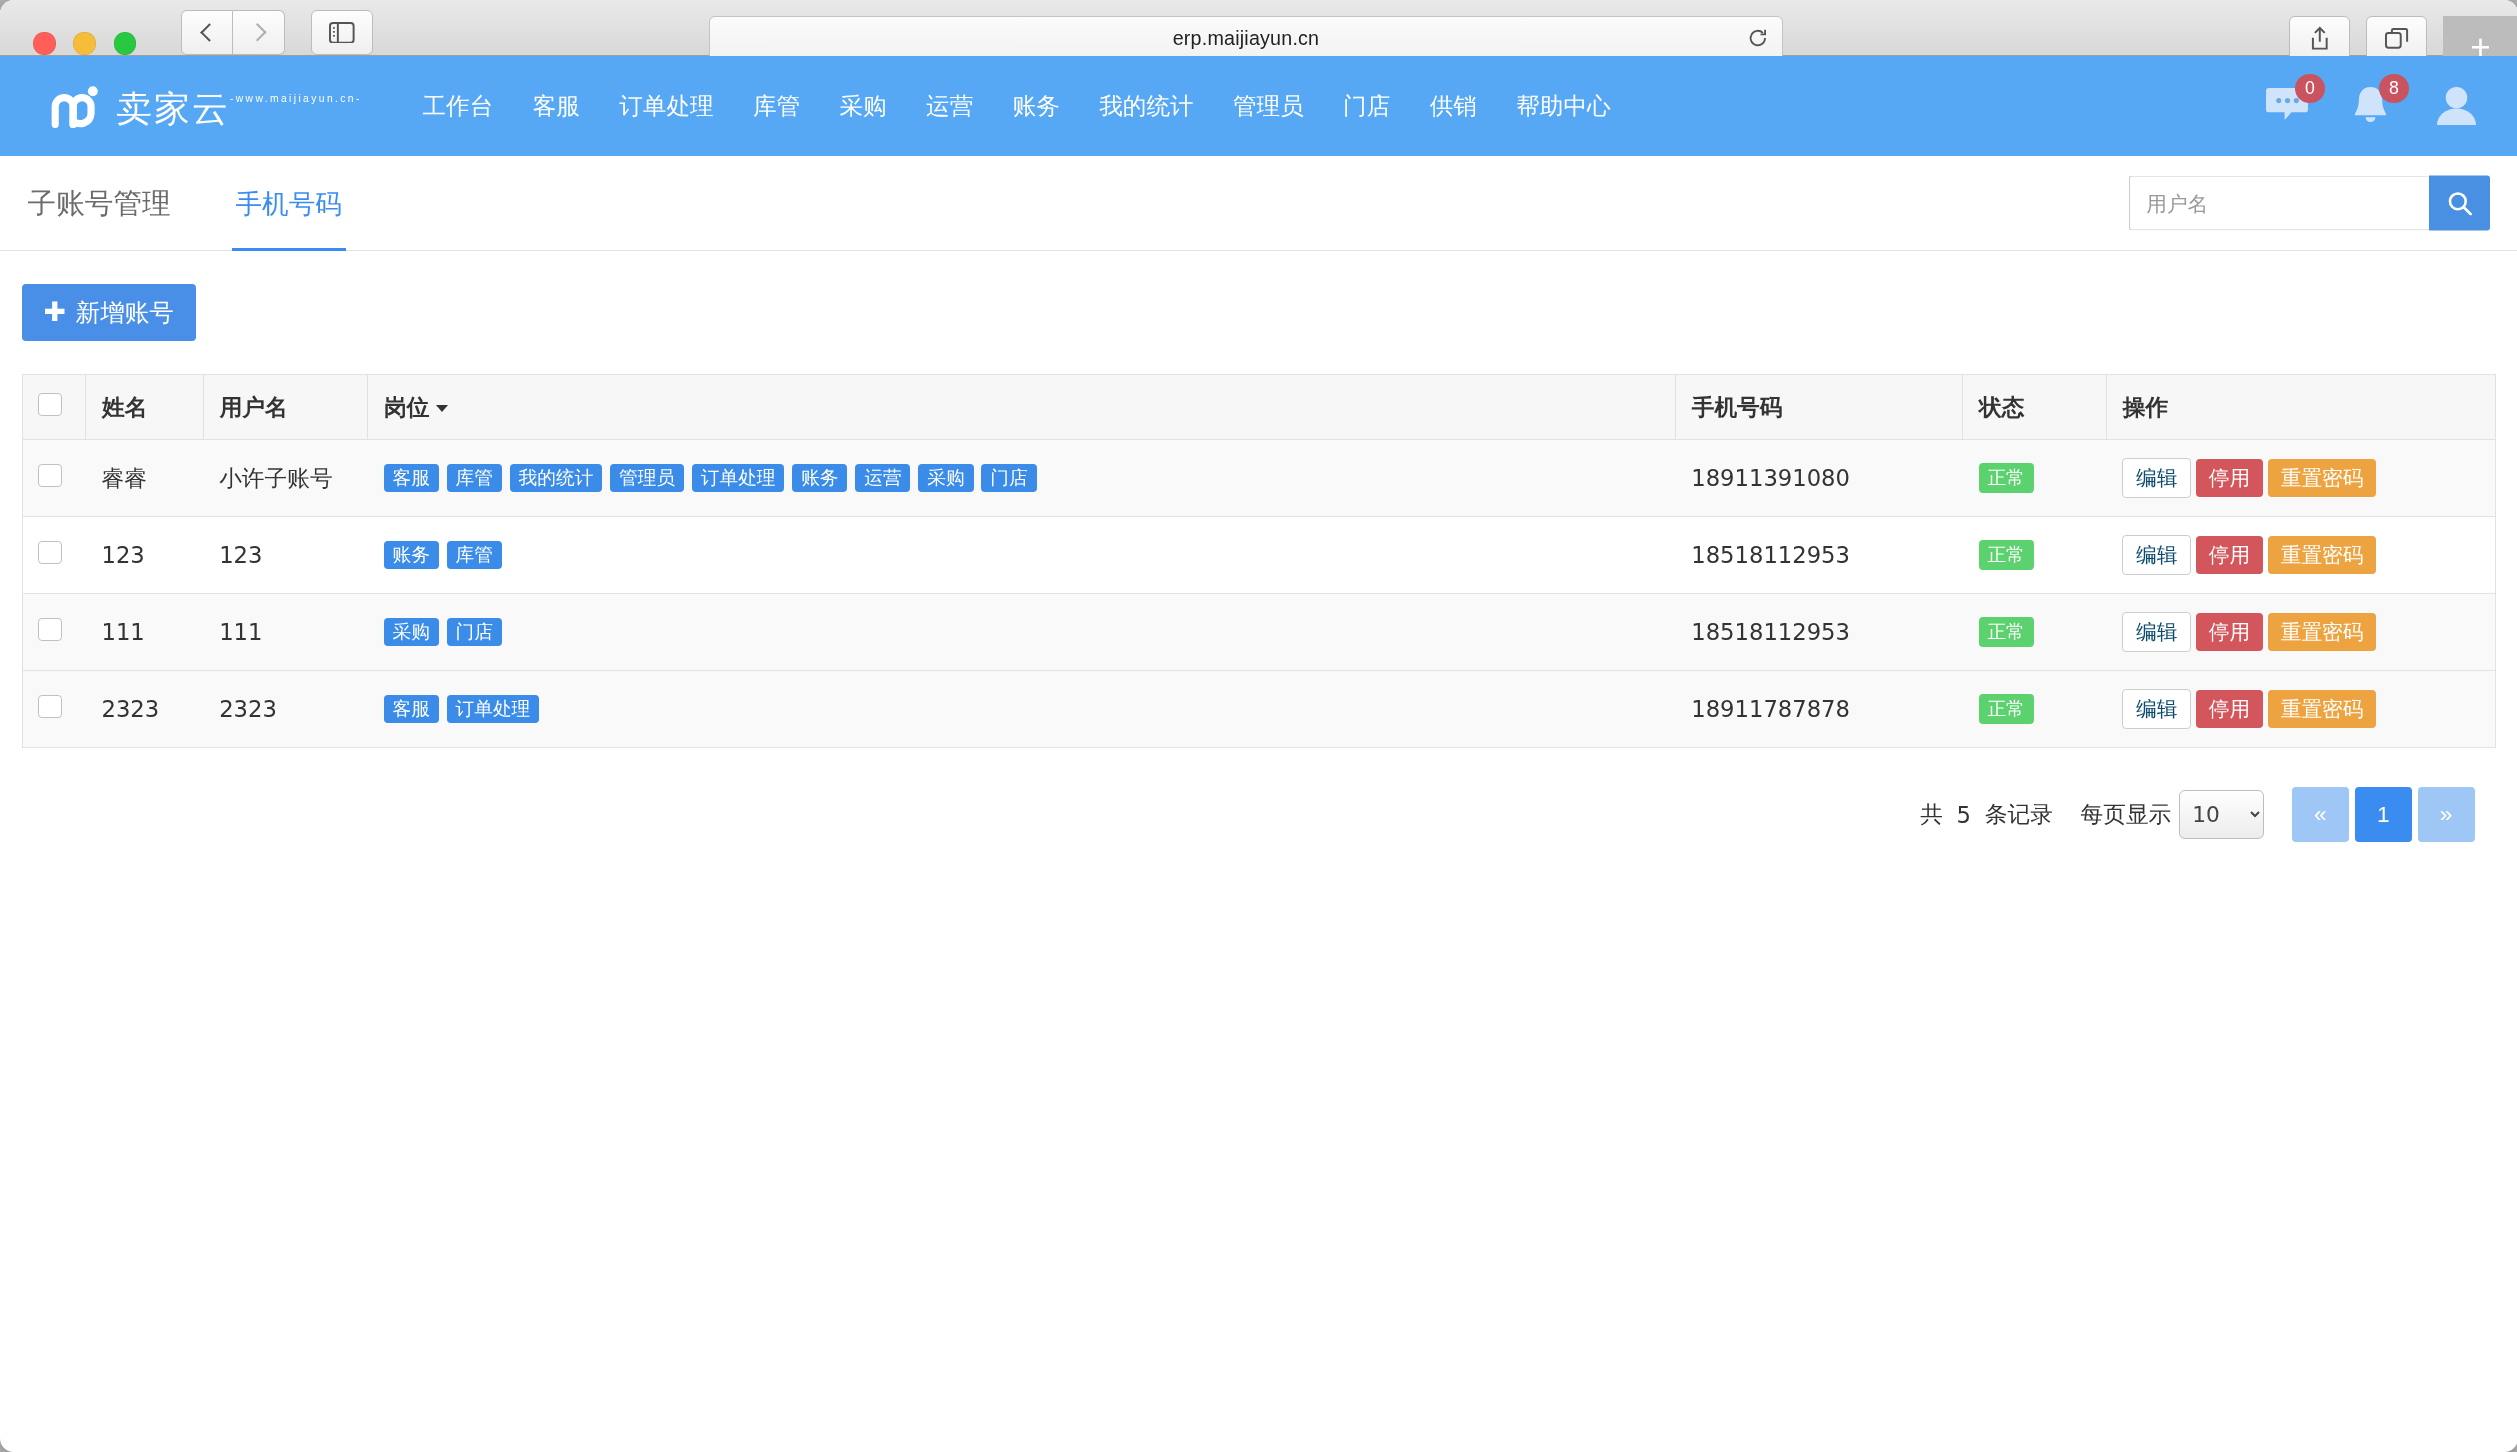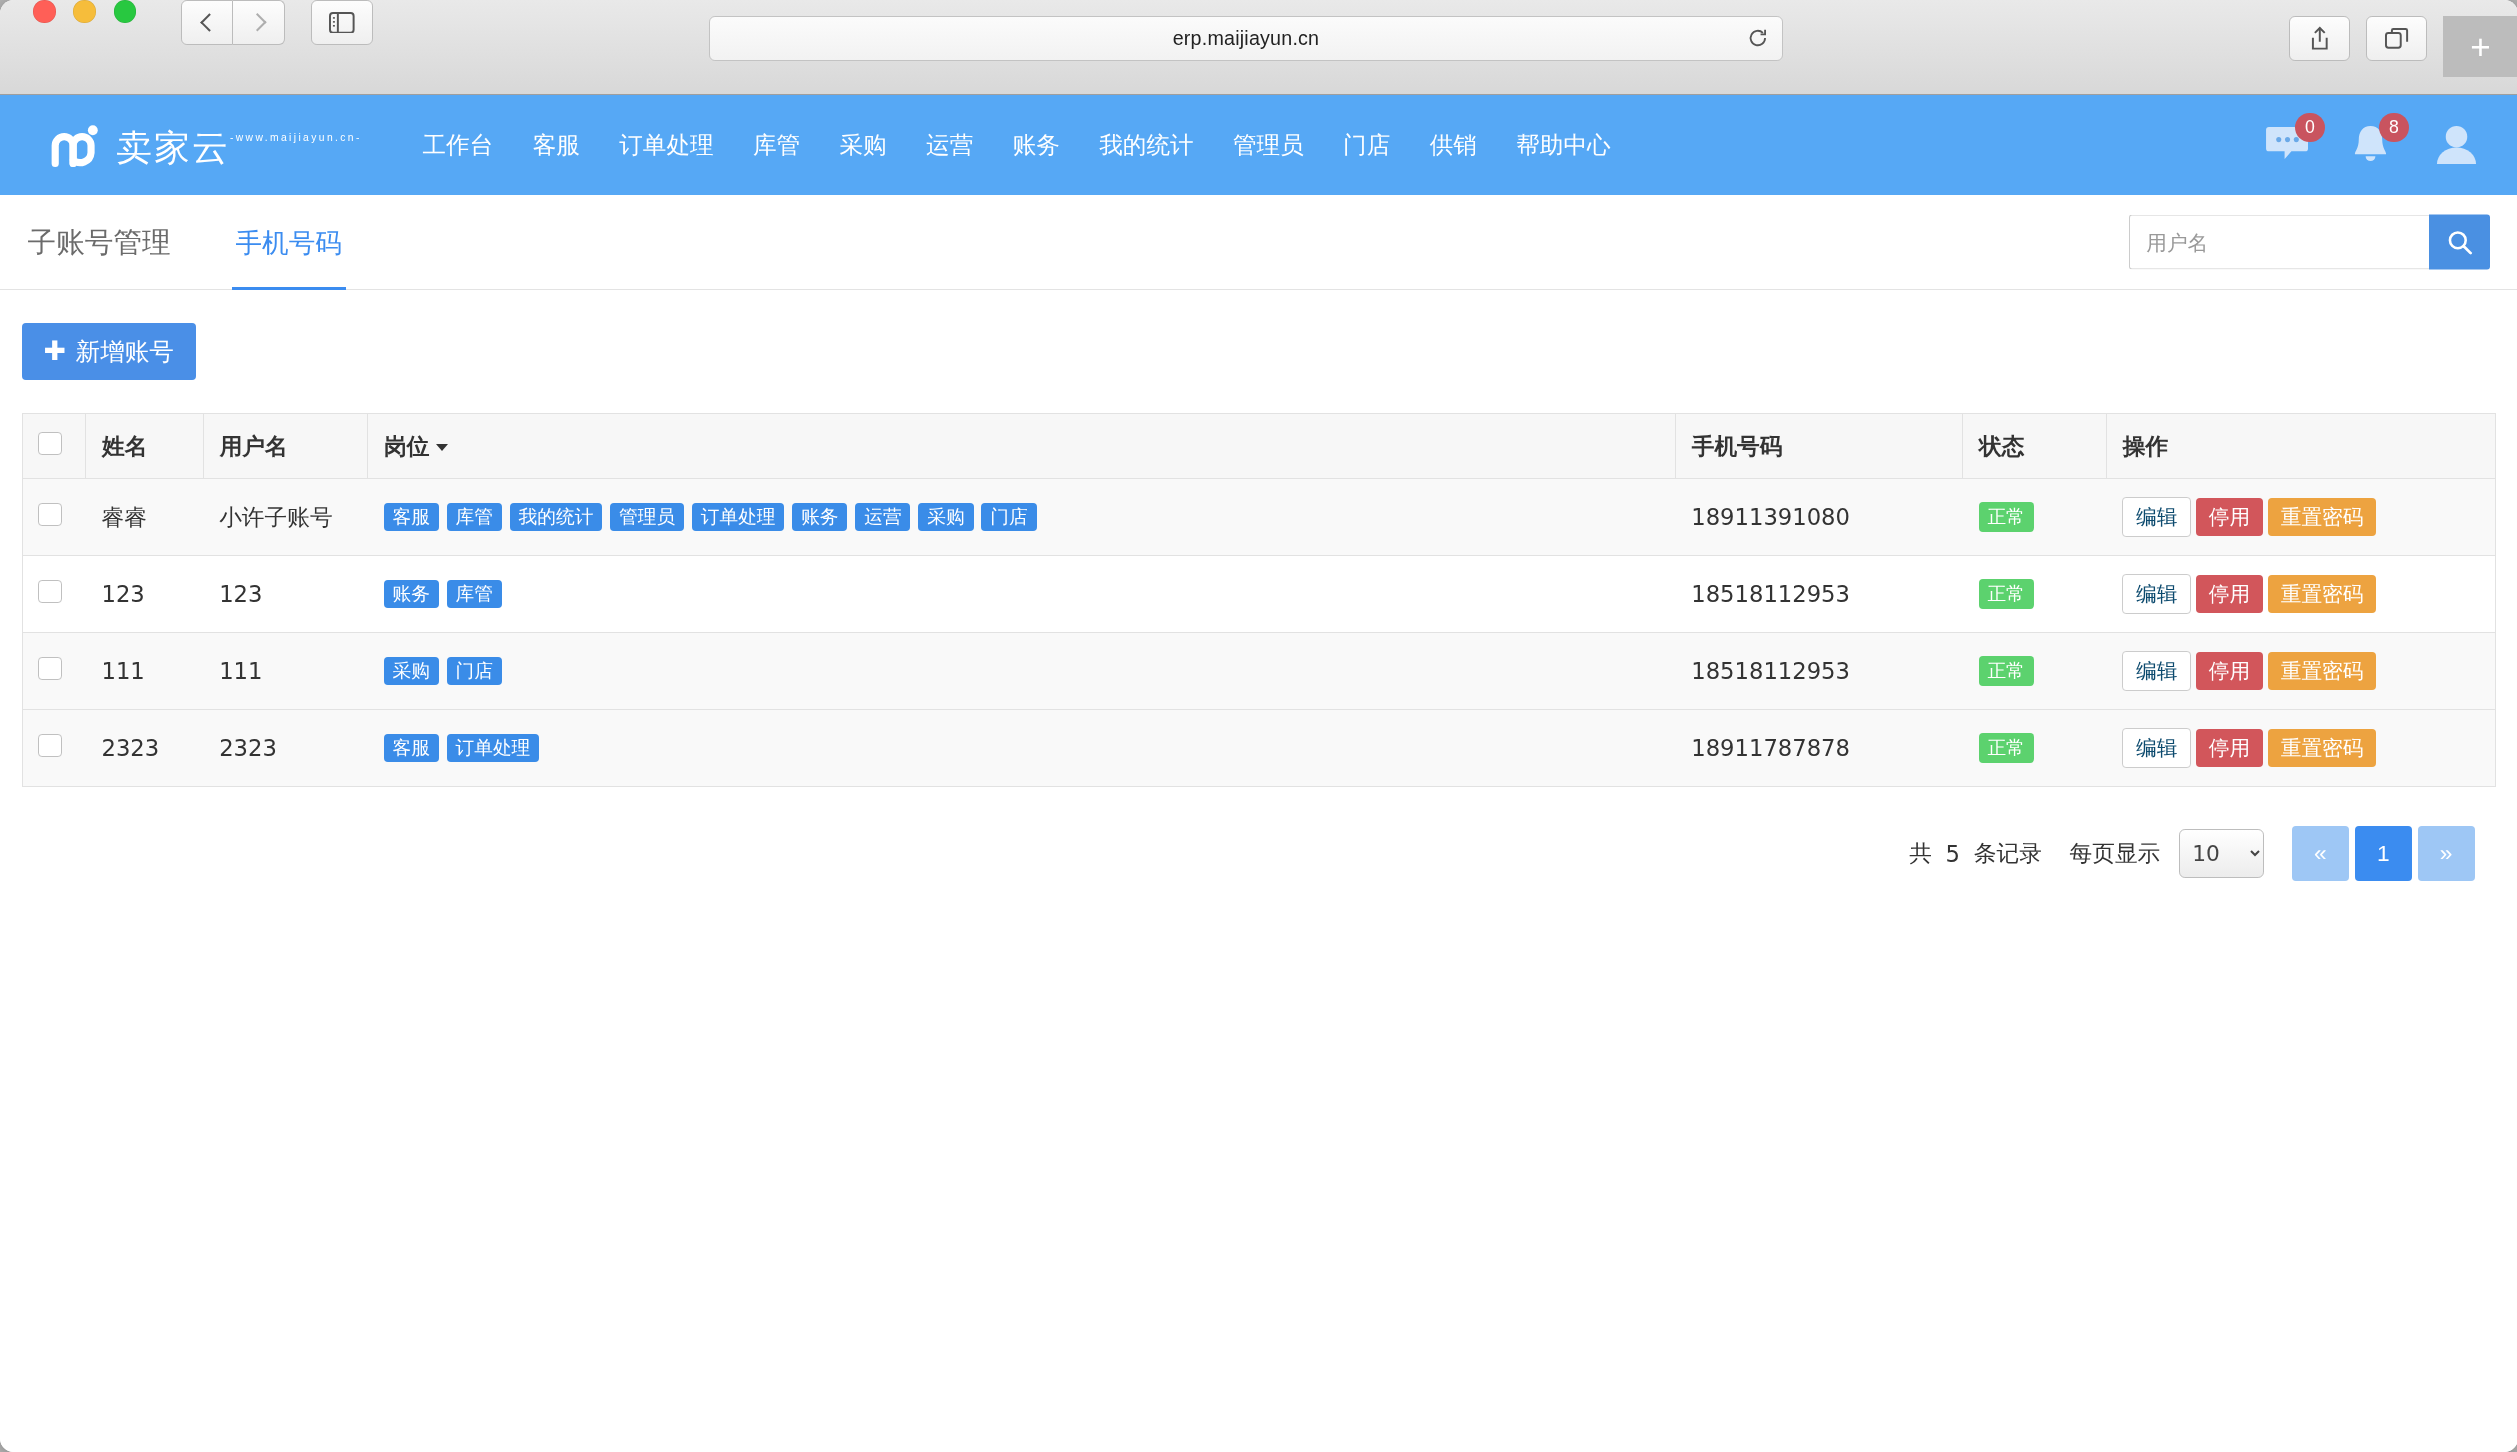--- a/index.html
+++ b/index.html
@@ -16,24 +16,24 @@
     width: 2518px; height: 1452px;
     background: #fff;
     border-radius: 13.8px 13.8px 13.8px 13.8px;
     overflow: hidden;
     box-shadow: 0 2px 17.7px rgba(0,0,0,.35);
   }
 
   
   .toolbar {
     position: relative;
-    height: 95px;
+    height: 56px;
     background: linear-gradient(to bottom, #e9e9e9 0%, #d8d8d8 100%);
     border-bottom: 1px solid #9e9e9e;
-    display: flex; align-items: flex-start;
+    display: flex; align-items: flex-end;
   }
   .traffic { display: flex; gap: 17.7px; margin-left: 33px; }
   .tl { width: 22.7px; height: 22.7px; border-radius: 50%; }
   .tl.red    { background: #ff5f57; box-shadow: inset 0 0 0 0.5px rgba(0,0,0,.12); }
   .tl.yellow { background: #f6bd3b; box-shadow: inset 0 0 0 0.5px rgba(0,0,0,.12); }
   .tl.green  { background: #28c840; box-shadow: inset 0 0 0 0.5px rgba(0,0,0,.12); }
 
   .navbtns { display: flex; margin-left: 45px; }
   .nbtn {
     width: 52px; height: 45px;
@@ -203,21 +203,21 @@
   .abtn.reset  { background: #eda340; color: #fff; }
 
   
   .foot {
     display: flex; align-items: center; justify-content: flex-end;
     gap: 0; margin-top: 39px; padding-right: 21.7px;
   }
   .foot-txt { font-size: 22.7px; color: #333; font-family: "DejaVu Sans", sans-serif; }
   .ftgap { width: 13.8px; }
   .pgsel {
-    margin-left: 19px; width: 85px; height: 49px; font-size: 21.7px;
+    margin-left: 8px; width: 85px; height: 49px; font-size: 21.7px;
     border: 1px solid #bdbdbd; border-radius: 5.9px;
     background: linear-gradient(to bottom,#fff,#ececec);
     padding: 0 7.9px; color: #444; font-family: "DejaVu Sans", sans-serif;
   }
   .pager { display: flex; gap: 5.9px; margin-left: 27.6px; }
   .pbtn {
     width: 57px; height: 55px; border-radius: 3.9px;
     background: #9ec7f5; color: #fff; font-size: 22.7px;
     display: flex; align-items: center; justify-content: center; cursor: pointer;
   }

